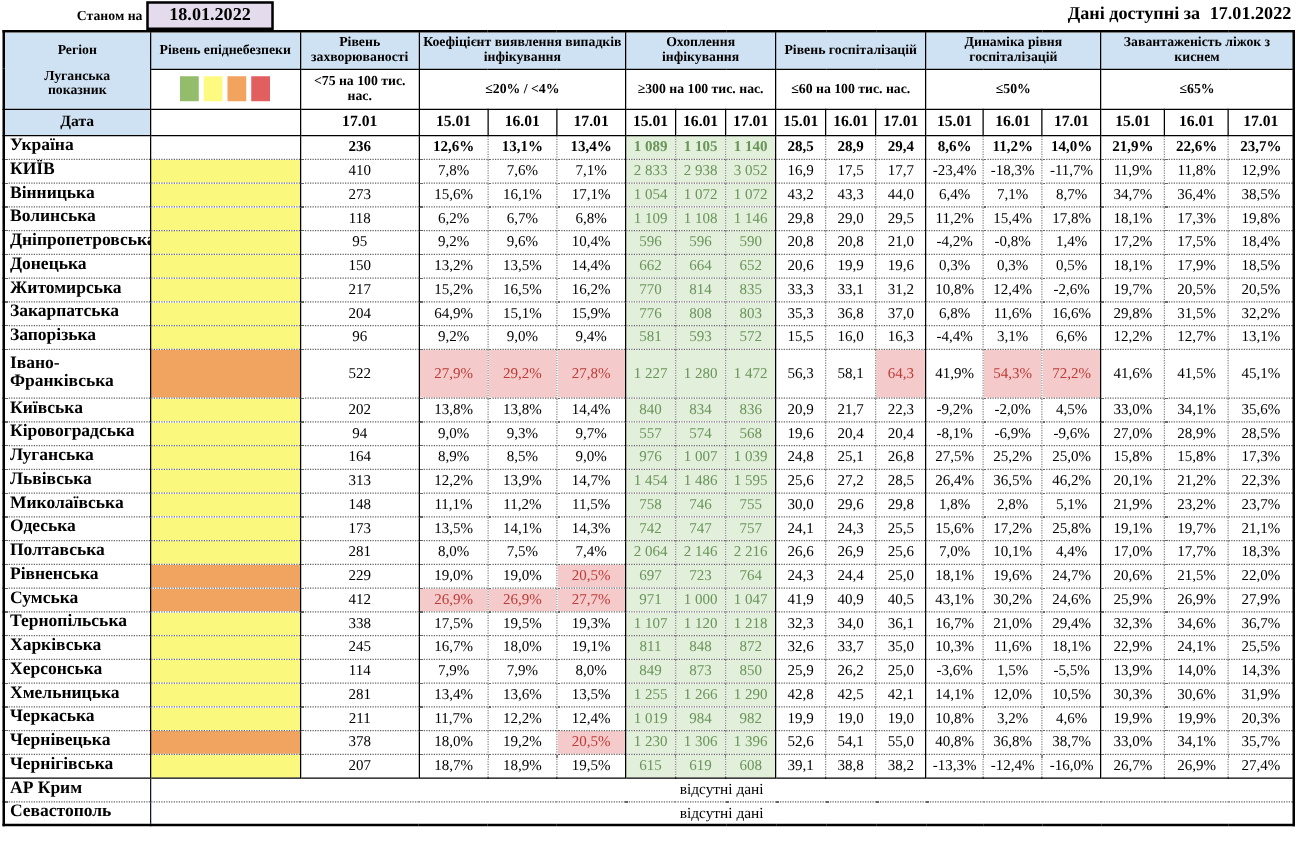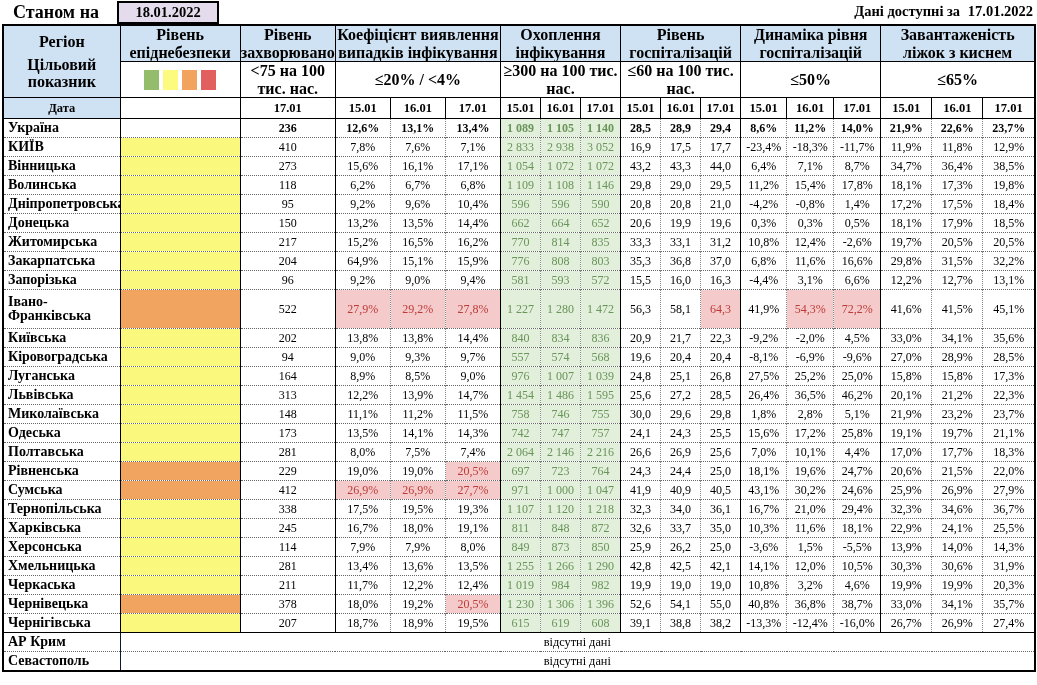--- a/index.html
+++ b/index.html
@@ -6,31 +6,31 @@
     --header-bg:#cfe2f3; --lavender:#e4dcec;
     --yellow:#fbf97d; --orange:#f1a45f;
     --green-bg:#e2efda; --green-text:#69945a;
     --alert-bg:#f5caca; --alert-text:#bc3b38;
   }
   *{box-sizing:border-box;}
   html,body{margin:0;padding:0;width:1037px;height:685px;overflow:hidden;background:#fff;
     font-family:"Liberation Serif",serif;color:#000;}
   .topbar{position:relative;height:24px;width:1037px;}
   .asof{position:absolute;left:0;top:1px;display:flex;align-items:center;}
-  .asof-label{display:inline-block;width:117px;text-align:right;padding-right:18px;
-    font-weight:bold;font-size:18px;}
+  .asof-label{display:inline-block;width:117px;text-align:right;padding-right:3px;
+    font-weight:bold;font-size:11px;}
   .datebox{display:inline-block;width:102px;border:2px solid #000;background:var(--lavender);
     text-align:center;font-weight:bold;font-size:14.5px;line-height:19px;}
   .avail{position:absolute;right:4px;top:3px;font-weight:bold;font-size:14.5px;}
   .avail span{margin-left:4px;}
 
   table{border-collapse:collapse;table-layout:fixed;width:1034px;margin-left:2px;
     border:2px solid #000;}
   th,td{padding:0;overflow:hidden;}
-  thead th{border:1px solid #000;font-size:16px;line-height:1.1;font-weight:bold;
+  thead th{border:1px solid #000;font-size:11px;line-height:1.1;font-weight:bold;
     text-align:center;vertical-align:middle;}
   thead .blue{background:var(--header-bg);}
   .h-a th{height:30px;}
   .h-b th{height:32px;background:#fff;}
   .h-c th{height:21px;background:#fff;font-size:12.5px;}
   .h-c th.blue{background:var(--header-bg);}
   .region-h{background:var(--header-bg);}
   .region-h .rh-inner{display:flex;flex-direction:column;justify-content:space-around;height:100%;padding:3px 0;}
   .region-h .target-label{width:84px;margin:0 auto;line-height:1.05;}
   .legend-cell .sw{display:inline-block;width:15px;height:20px;margin:0 2px;vertical-align:middle;}
@@ -81,21 +81,21 @@
       <col style="width:47px">
     <col style="width:51px">
       <col style="width:51px">
       <col style="width:52px">
   </colgroup>
   <thead>
     <tr class="h-a">
       <th rowspan="2" class="region-h">
         <div class="rh-inner">
           <div>Регіон</div>
-          <div class="target-label">Цільовий показник</div>
+          <div class="target-label">Луганська показник</div>
         </div>
       </th>
       <th class="blue">Рівень епіднебезпеки</th>
       <th class="blue">Рівень захворюваності</th>
       <th class="blue" colspan="3">Коефіцієнт виявлення випадків інфікування</th>
       <th class="blue" colspan="3">Охоплення інфікування</th>
       <th class="blue" colspan="3">Рівень госпіталізацій</th>
       <th class="blue" colspan="3">Динаміка рівня госпіталізацій</th>
       <th class="blue" colspan="3">Завантаженість ліжок з киснем</th>
     </tr>

